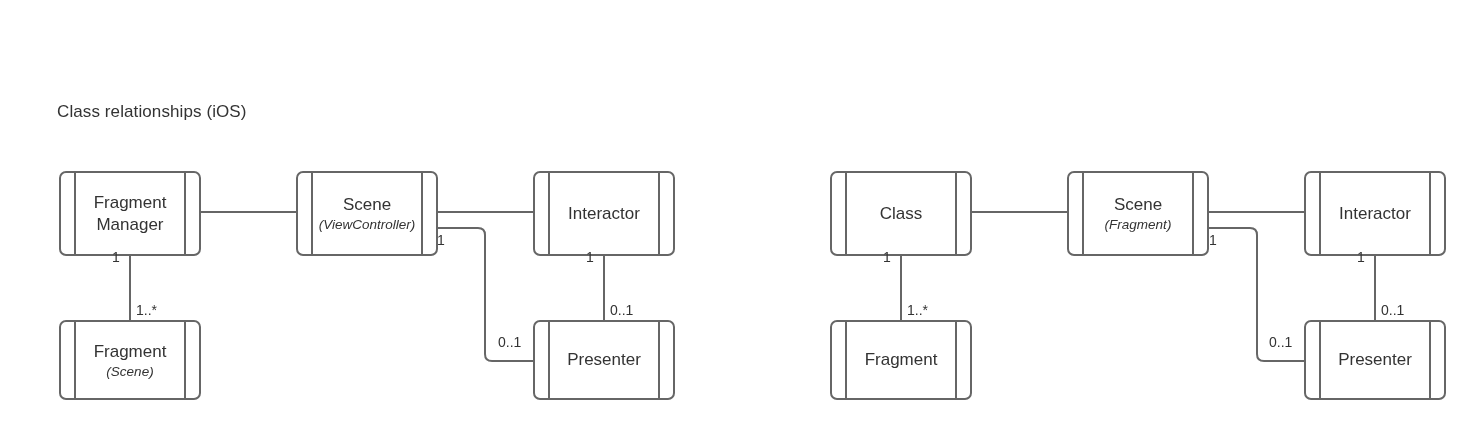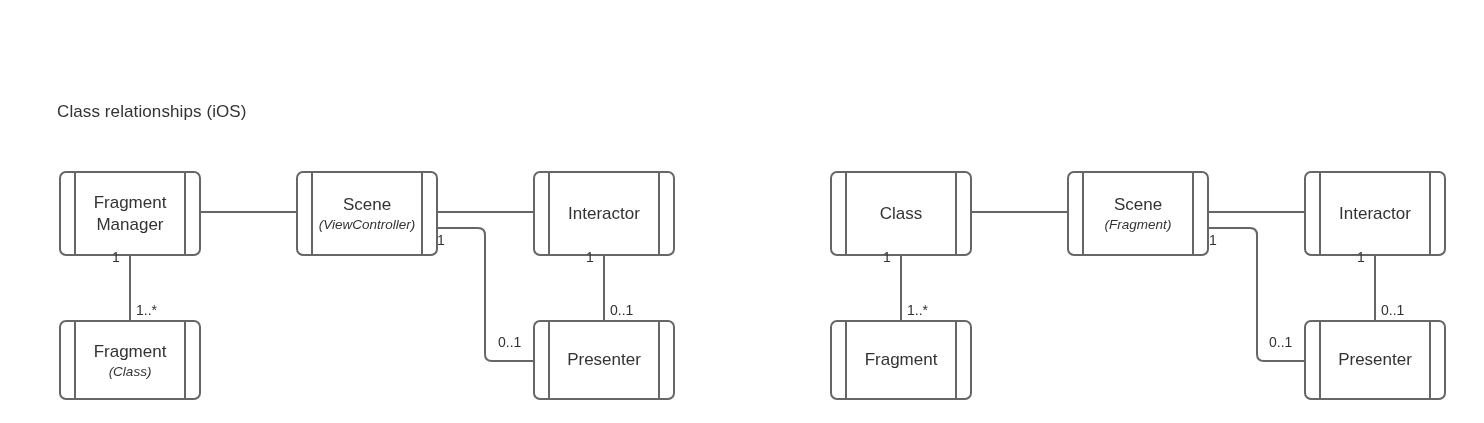--- a/index.html
+++ b/index.html
@@ -124,21 +124,21 @@
     <div class="node" style="left:533px;top:155px;width:142px;height:85px;">
       <span class="bar left"></span>
       <span class="bar right"></span>
       <span class="title">Interactor</span>
     </div>
 
     <div class="node" style="left:59px;top:304px;width:142px;height:80px;">
       <span class="bar left"></span>
       <span class="bar right"></span>
       <span class="title">Fragment</span>
-      <span class="subtitle">(Class)</span>
+      <span class="subtitle">(Scene)</span>
     </div>
 
     <div class="node" style="left:533px;top:304px;width:142px;height:80px;">
       <span class="bar left"></span>
       <span class="bar right"></span>
       <span class="title">Presenter</span>
     </div>
 
     <div class="mult" style="left:112px;top:233px;">1</div>
 

